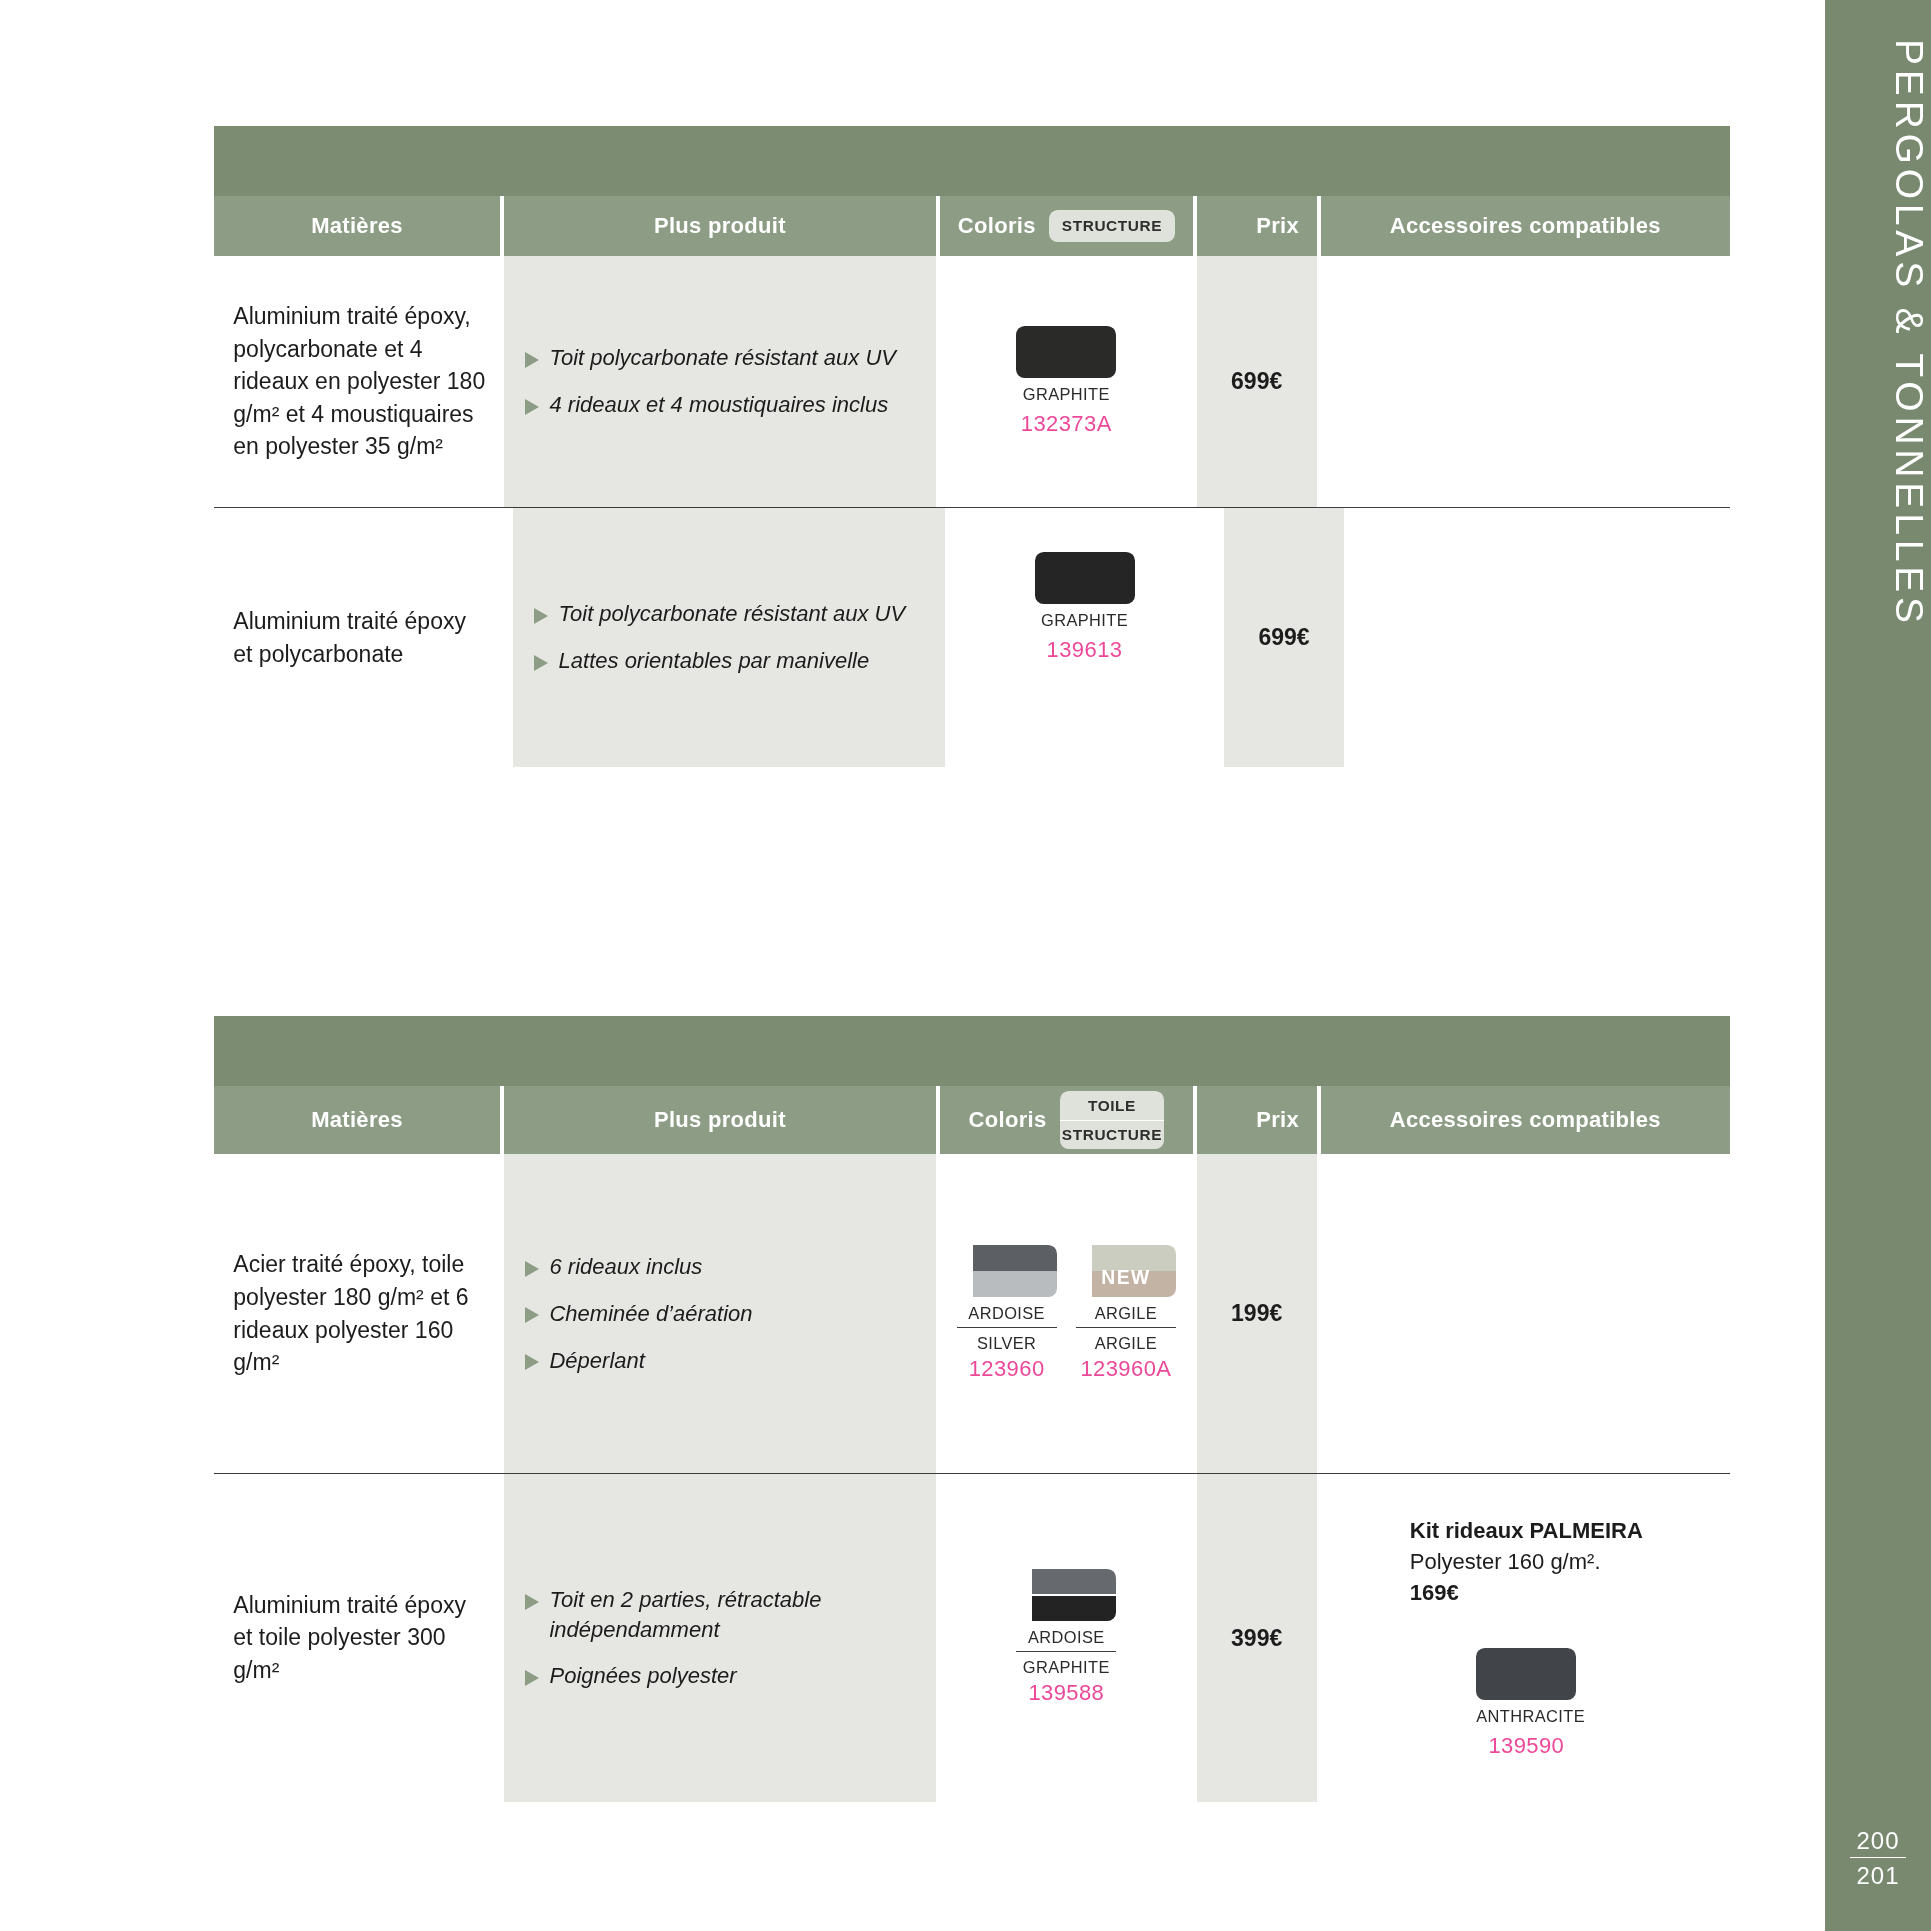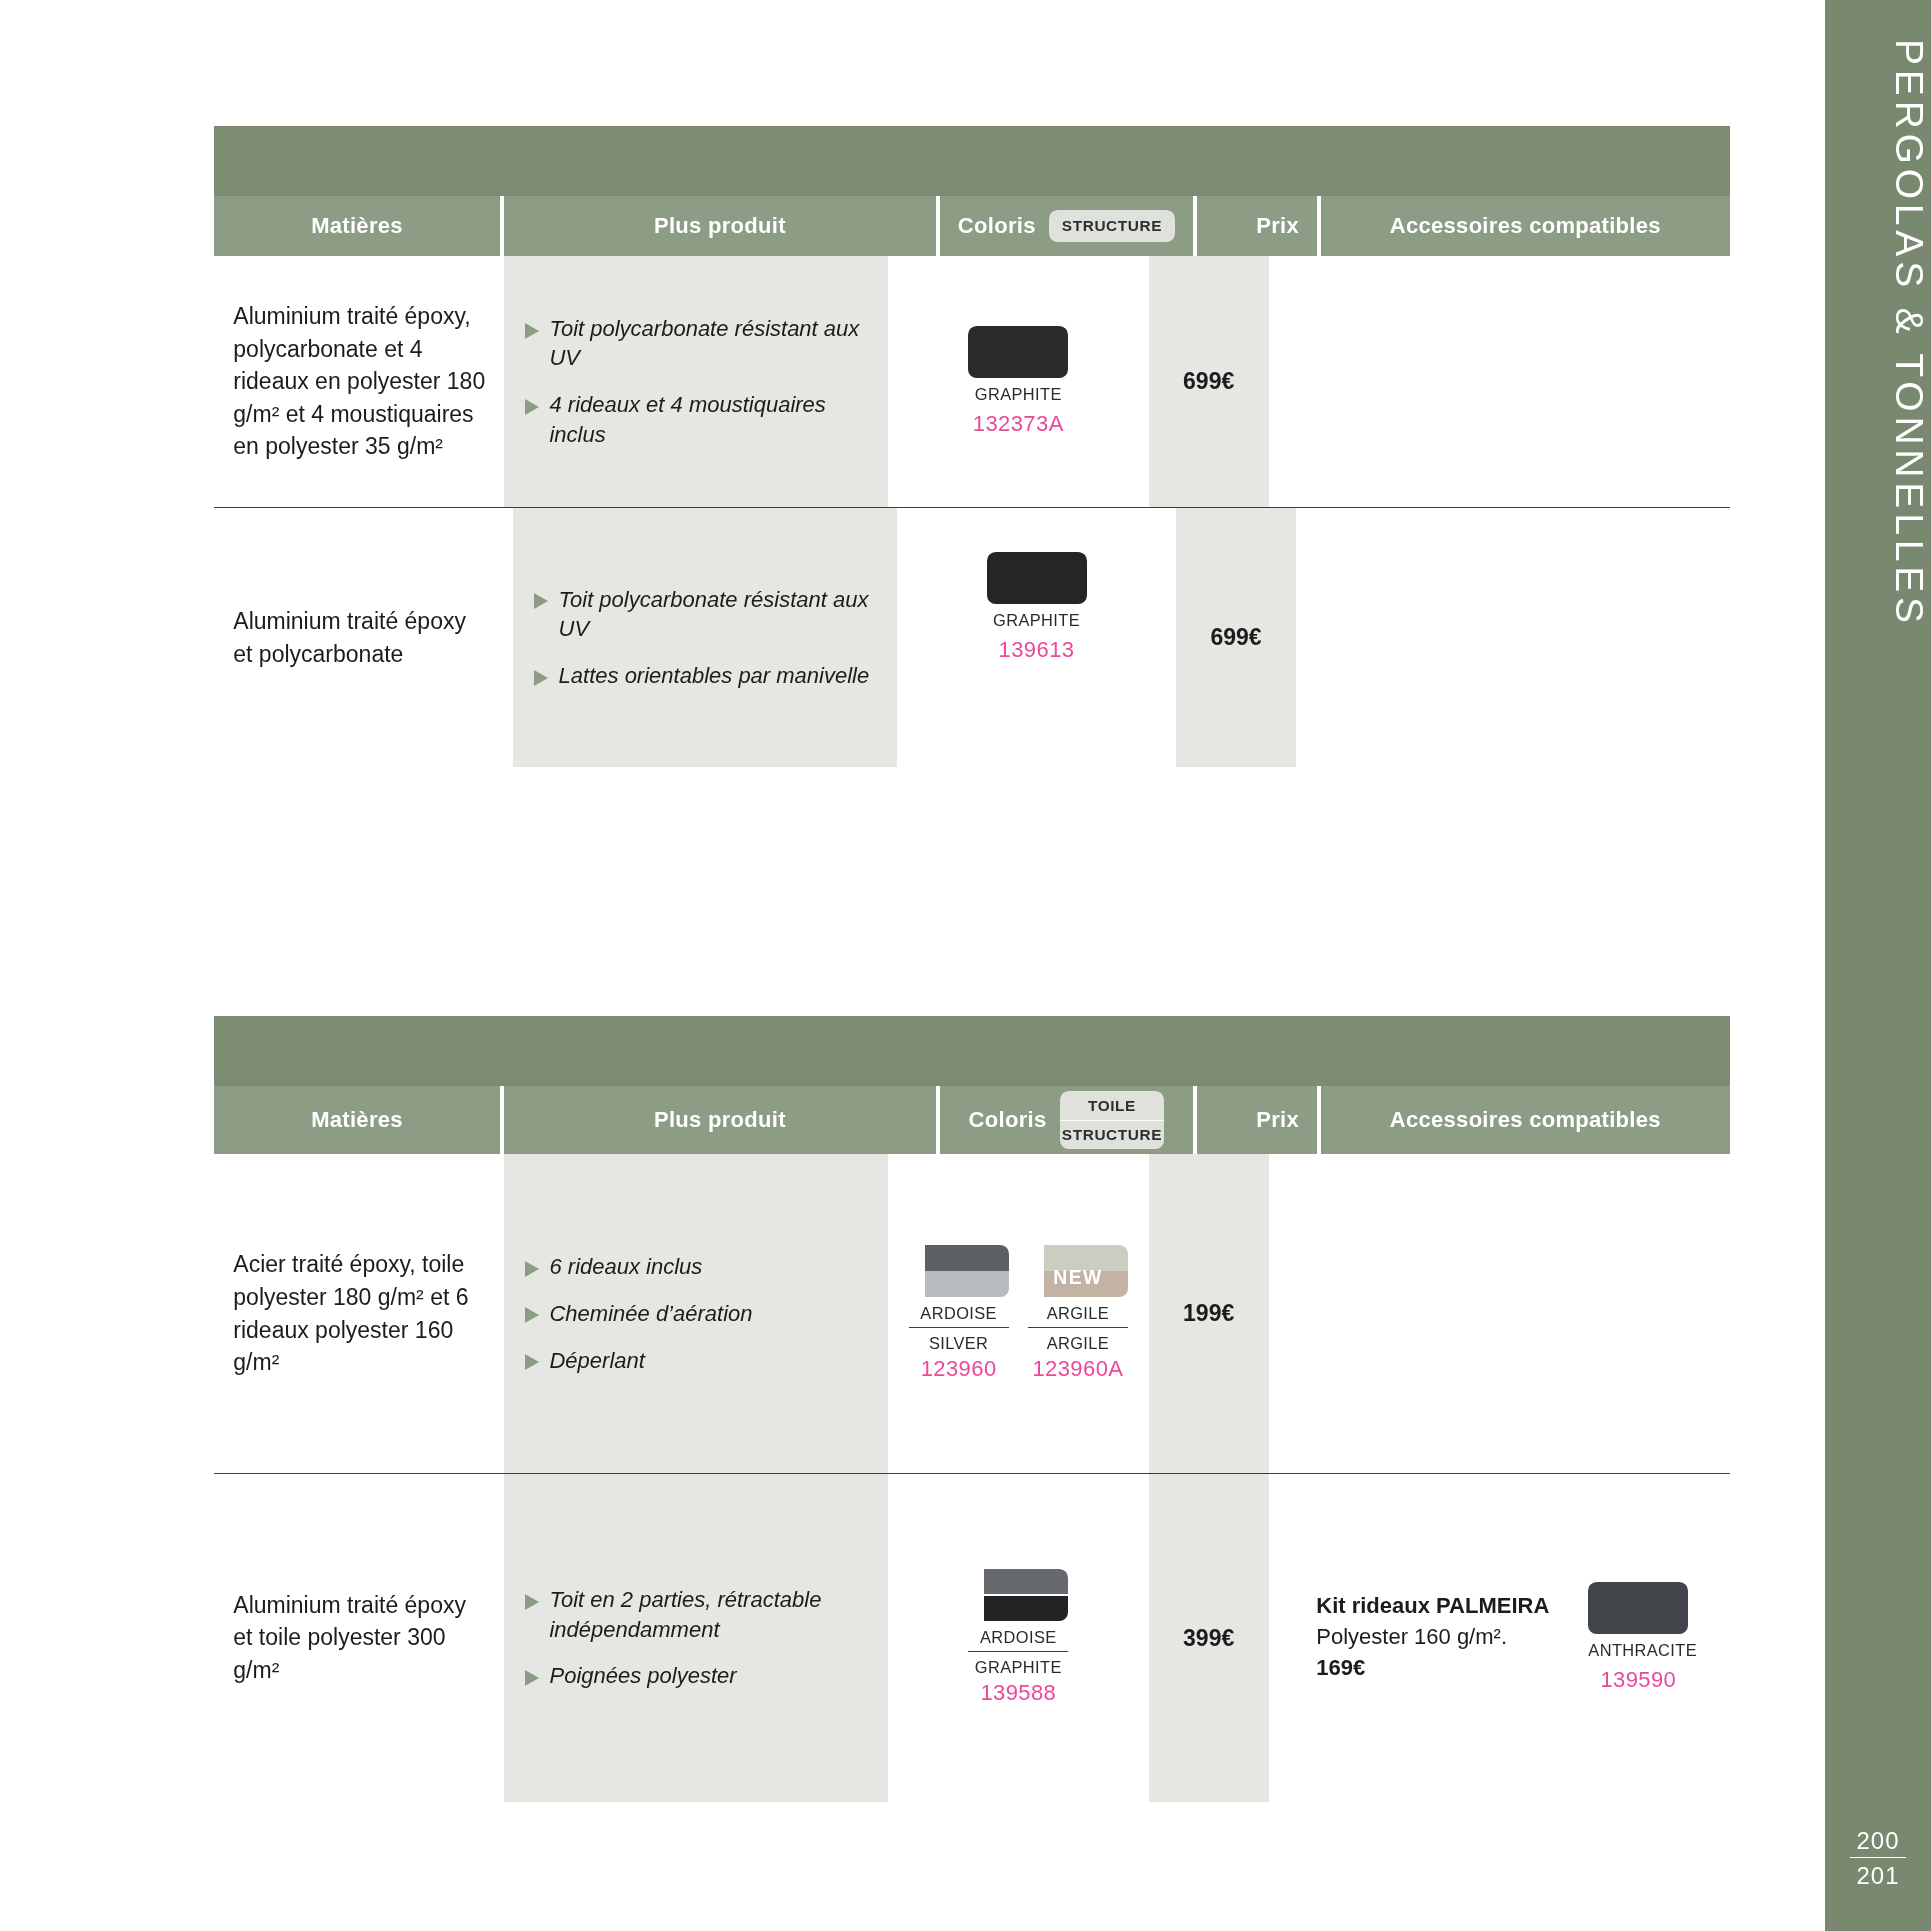--- a/index.html
+++ b/index.html
@@ -145,21 +145,21 @@
   .mat {
     width: 286px;
     font-size: 23px;
     line-height: 1.42;
     color: #1c1c1c;
     padding-left: 19.3px;
     padding-right: 9.7px;
   }
 
   .plus {
-    width: 384px;
+    width: 432px;
     padding-left: 21px;
     padding-right: 15.4px;
   }
   .bullet {
     display: flex;
     align-items: flex-start;
     gap: 10.6px;
     font-style: italic;
     font-size: 22px;
     line-height: 1.34;
@@ -233,21 +233,21 @@
     align-items: center;
     justify-content: center;
     font-size: 23px;
     font-weight: 700;
     color: #1c1c1c;
     background: #e6e7e3;
   }
 
   .acc {
     flex: 1;
-    flex-direction: row;
+    flex-direction: column;
     align-items: center;
     gap: 39px;
     padding-left: 25px;
   }
   .acc-txt { font-size: 22px; color: #1c1c1c; line-height: 1.4; }
   .acc-txt .t-name { font-weight: 700; }
   .acc-txt .t-price { font-weight: 700; }
   .acc-sw { text-align: center; width: 100px; }
 </style>
 </head>

